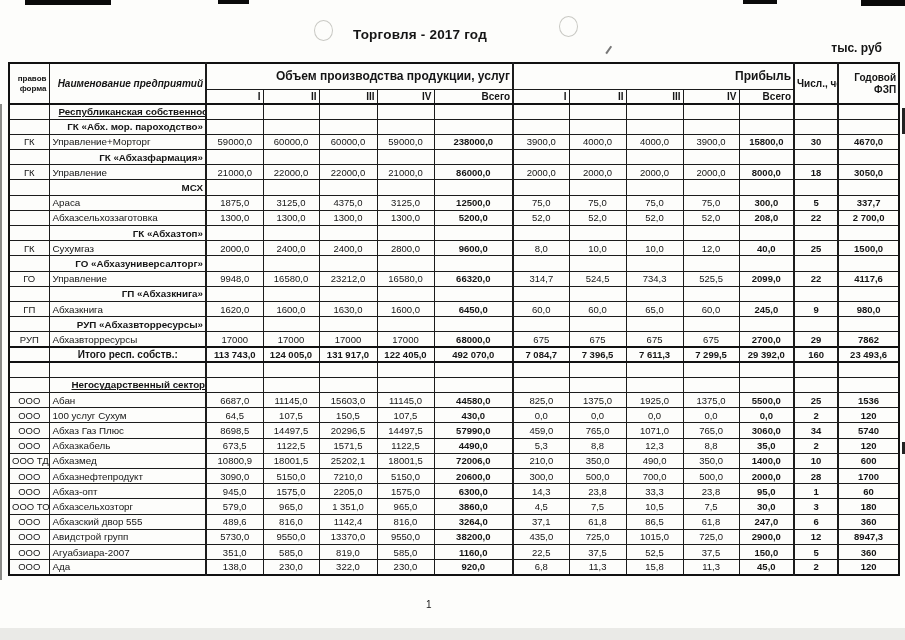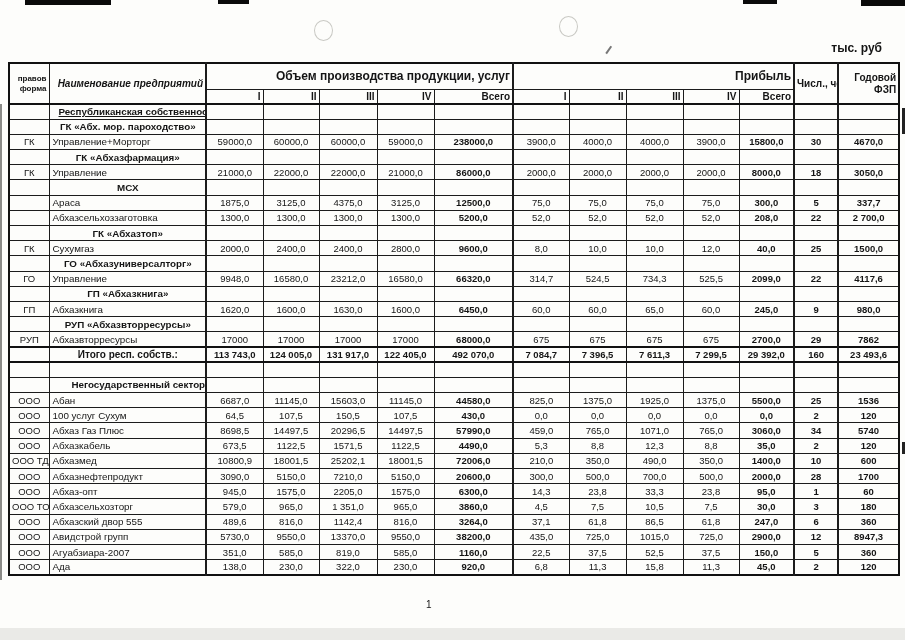--- a/index.html
+++ b/index.html
@@ -84,43 +84,44 @@
   th.th-fund { font-size: 10px; line-height: 1.15; }
 
   .sep-left { border-left-width: 2px !important; }
 
   tbody tr { height: 15.2px; }
   td.form-cell { text-align: center; font-size: 9.5px; }
   td.name-cell { text-align: left; font-size: 9.8px; padding-left: 3px; }
   td.num-cell  { text-align: center; font-size: 9.5px; }
   td.total-col { font-weight: bold; }
 
-  tr.row-group .name-cell { font-weight: bold; text-align: center; }
+  tr.row-group .name-cell { font-weight: bold; text-align: right; }
   tr.row-groupu .name-cell { font-weight: bold; text-decoration: underline; padding-left: 9px; }
-  tr.row-sector .name-cell { font-weight: bold; padding-left: 22px; margin-left: 44px; }
+  tr.row-sector .name-cell { font-weight: bold; text-decoration: underline; padding-left: 22px; margin-left: 44px; }
   tr.row-total td { font-weight: bold; border-top: 2px solid #111; border-bottom: 2px solid #111; }
   tr.row-total .name-cell { font-size: 10px; text-align: center; }
 </style>
 </head>
 <body>
 
 <div class="page">
 
   <div class="scan-dash dash-1"></div>
   <div class="scan-dash dash-2"></div>
   <div class="scan-dash dash-3"></div>
   <div class="scan-dash dash-4"></div>
   <div class="scan-circle circle-1"></div>
   <div class="scan-circle circle-2"></div>
   <div class="scan-slash"></div>
   <div class="scan-left-edge"></div>
   <div class="scan-right-dash rdash-1"></div>
   <div class="scan-right-dash rdash-2"></div>
   <div class="bottom-band"></div>
 
+  <div class="doc-title">Торговля - 2017 год</div>
   <div class="units-note">тыс. руб</div>
 
   <table class="report">
     <colgroup>
       <col style="width:40px">
         <col style="width:157px">
       <col style="width:57px">
         <col style="width:56px">
         <col style="width:58px">
         <col style="width:57px">

